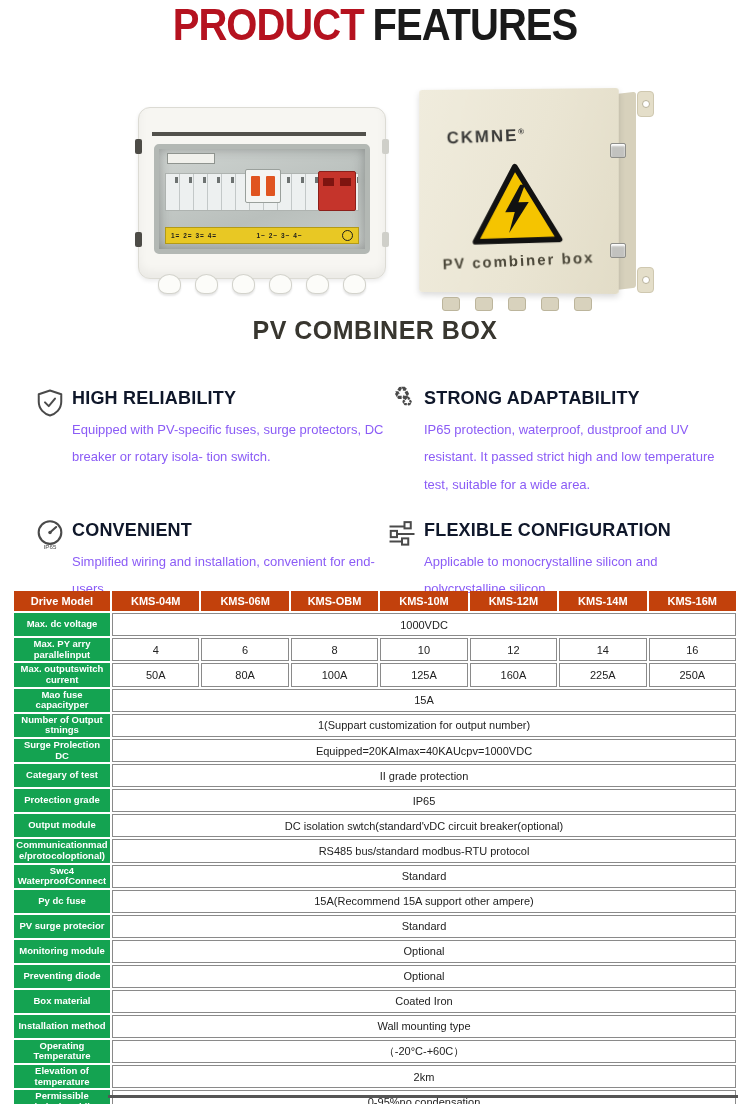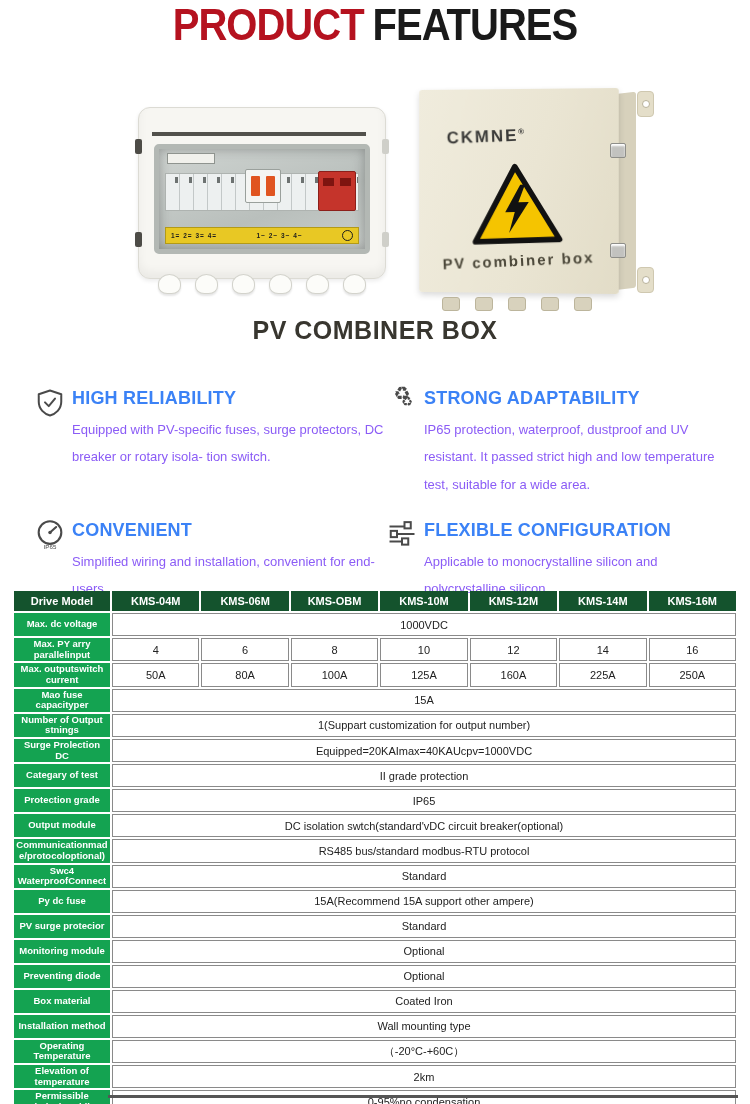--- a/index.html
+++ b/index.html
@@ -77,29 +77,29 @@
 
   
   .product-heading{position:absolute;top:316px;left:0;width:100%;margin:0;text-align:center;
                    font-size:25px;font-weight:700;color:#38362f;letter-spacing:.5px;}
 
   
   .features{position:absolute;top:388px;left:34px;width:684px;display:grid;
             grid-template-columns:352px 332px;row-gap:22px;}
   .feat{position:relative;padding-left:38px;}
   .feat-icon{position:absolute;left:0;top:-1px;width:32px;height:34px;color:#4a4a4a;text-align:center;}
-  .feat-title{font-size:18px;font-weight:700;color:#3b82f6;letter-spacing:.2px;}
+  .feat-title{font-size:18px;font-weight:700;color:#0f172a;letter-spacing:.2px;}
   .feat-text{margin:7px 0 0;font-size:13px;color:#8b5cf6;line-height:2.1;}
   .recycle-big{font-size:19px;line-height:14px;display:block;color:#4a4a4a;}
   .recycle-small{font-size:13px;line-height:10px;display:block;margin-left:10px;margin-top:-4px;color:#4a4a4a;}
 
   
   .spec-wrap{position:absolute;top:589px;left:12px;width:726px;}
   table.spec{width:100%;border-collapse:separate;border-spacing:2px;table-layout:fixed;}
-  table.spec th.h{background:#14532d;color:#fff;font-size:11px;font-weight:700;height:20px;padding:0 2px;margin-left:47px;}
+  table.spec th.h{background:#c2410c;color:#fff;font-size:11px;font-weight:700;height:20px;padding:0 2px;margin-left:47px;}
   table.spec th.rl{background:#14a351;color:#fff;font-size:9.5px;line-height:1.12;font-weight:700;
                    padding:1px 2px;overflow-wrap:anywhere;vertical-align:middle;}
   table.spec td.v{border:1px solid #8a8a8a;background:#fff;font-size:11px;color:#222;
                   text-align:center;height:21px;padding:0 2px;overflow:hidden;white-space:nowrap;}
   .bottom-bar{position:absolute;top:1095px;left:108px;width:630px;height:3px;background:#555;}
 </style>
 </head>
 <body>
 
 <div class="page">

